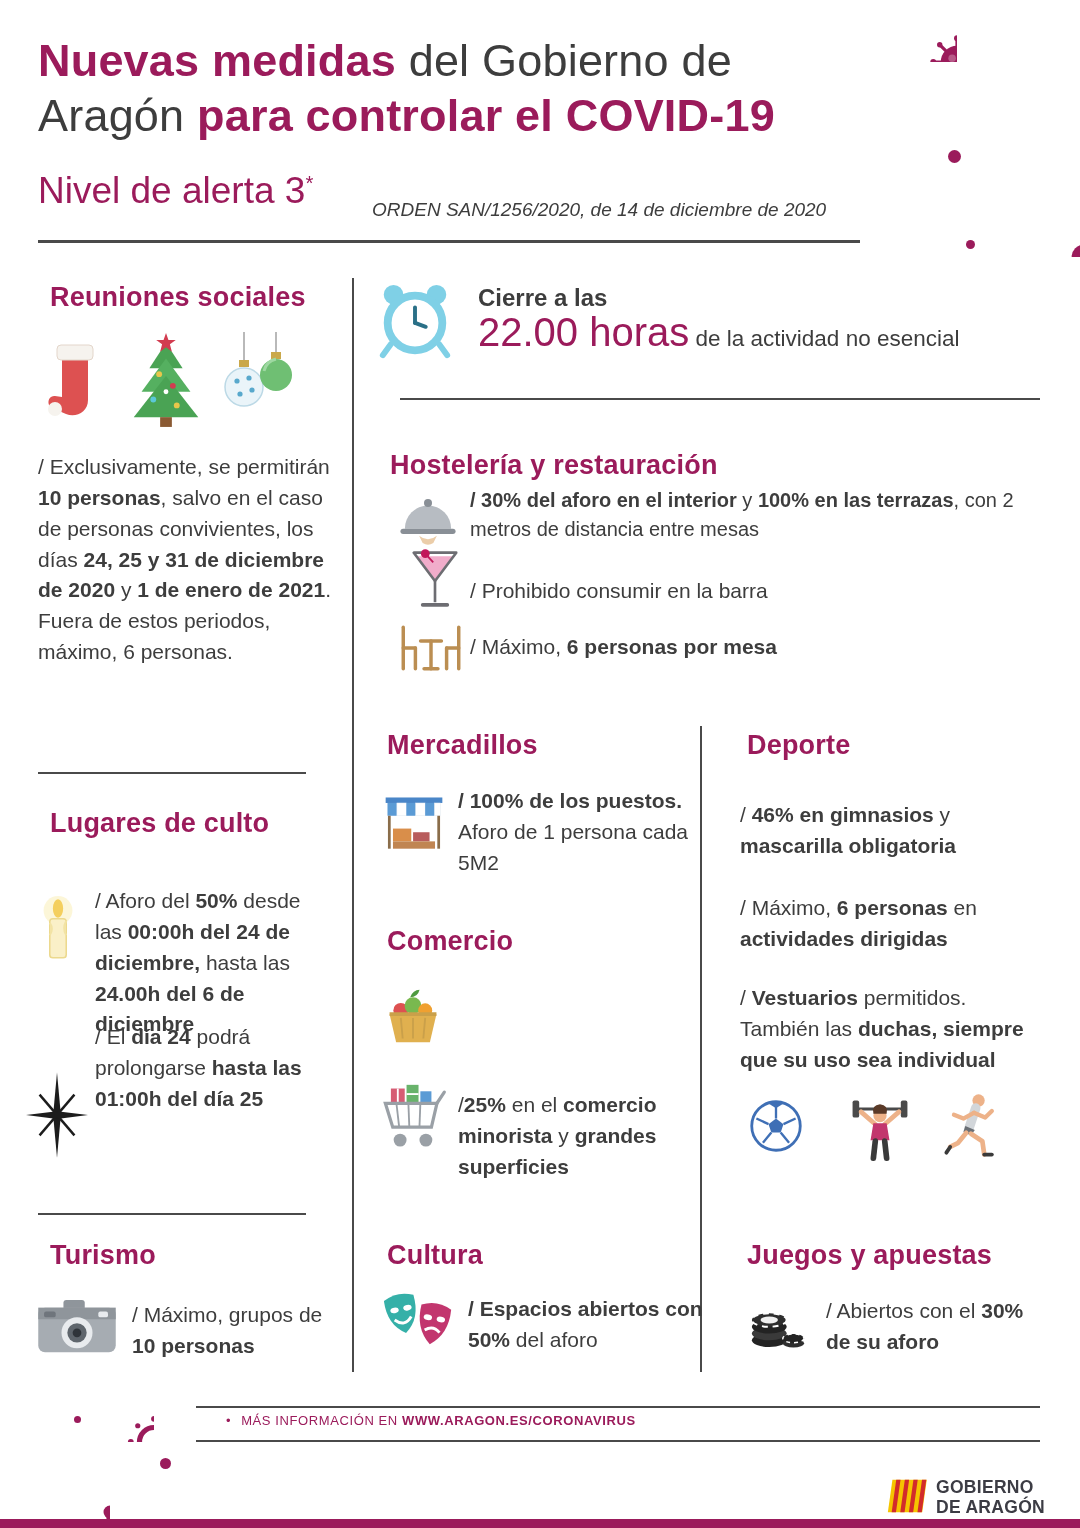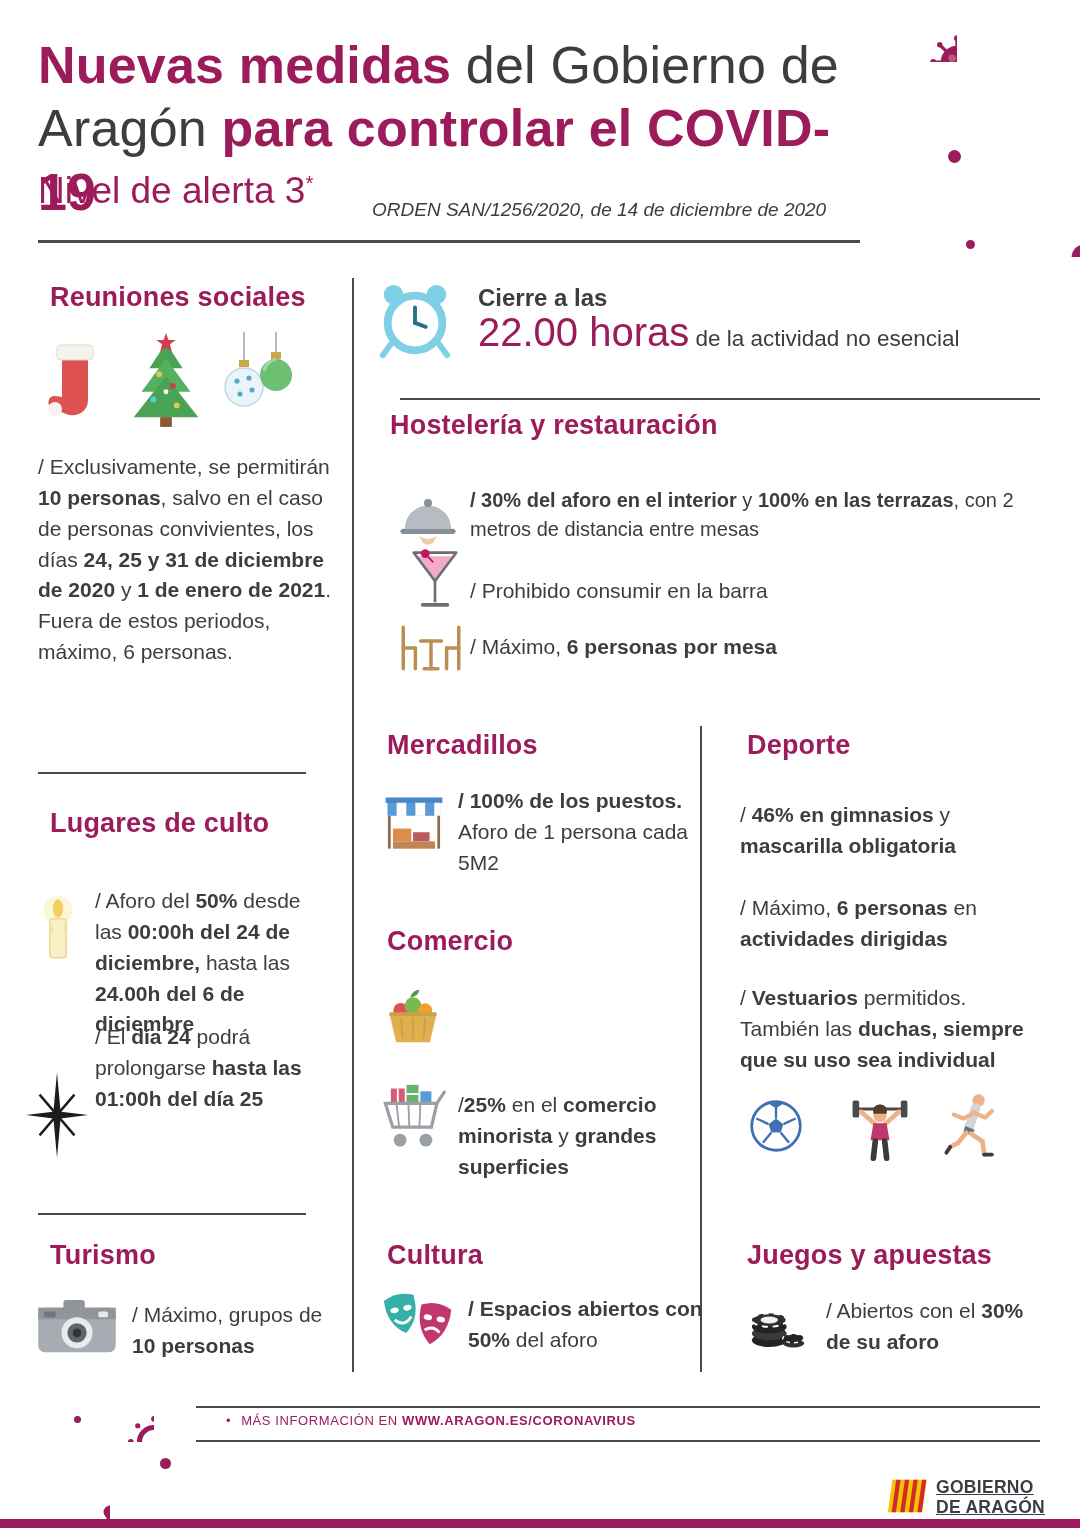--- a/index.html
+++ b/index.html
@@ -71,21 +71,21 @@
 
   <svg class="abs" style="left:903px; top:8px; color:var(--accent)" width="54" height="54" viewBox="-50 -50 100 100">
       <use href="#sym-virus"></use>
     </svg>
   <svg class="abs" style="left:958px; top:32px; color:var(--accent)" width="225" height="225" viewBox="-50 -50 100 100">
       <use href="#sym-virus"></use>
     </svg>
   <div class="abs dot" style="left:948px; top:150px; width:13px; height:13px;"></div>
   <div class="abs dot" style="left:966px; top:240px; width:9px; height:9px;"></div>
 
-  <div class="abs" style="left:38px; top:34px; width:840px; font-size:52px; line-height:1.22; color:var(--text); letter-spacing:0.2px;">
+  <div class="abs" style="left:38px; top:34px; width:840px; font-size:45px; line-height:1.22; color:var(--text); letter-spacing:0.2px;">
     <div><span class="b accent">Nuevas medidas</span><span> del Gobierno de</span></div>
     <div><span>Aragón </span><span class="b accent">para controlar el COVID-19</span></div>
   </div>
 
   <div class="abs" style="left:38px; top:170px; font-size:37px; color:var(--accent);">
     <span>Nivel de alerta 3</span><sup style="font-size:0.55em">*</sup>
   </div>
   <div class="abs" style="left:372px; top:199px; font-size:19px; font-style:italic; color:var(--text);">ORDEN SAN/1256/2020, de 14 de diciembre de 2020</div>
 
   <div class="abs hr" style="left:38px; top:240px; width:822px; height:2.5px;"></div>
@@ -172,21 +172,21 @@
     <circle cx="42" cy="44" r="28" fill="#ffffff" stroke="#7fd0e6" stroke-width="8"></circle>
     <line x1="42" y1="44" x2="42" y2="28" stroke="#2a7087" stroke-width="4" stroke-linecap="round"></line>
     <line x1="42" y1="44" x2="53" y2="48" stroke="#2a7087" stroke-width="4" stroke-linecap="round"></line>
   </svg>
   <div class="abs" style="left:478px; top:284px; font-size:24px; font-weight:700; color:var(--text);text-align:center;">Cierre a las</div>
   <div class="abs" style="left:478px; top:310px; font-size:40px; font-weight:400; width:580px;">
     <span class="accent">22.00 horas</span><span style="font-size:22.5px; color:var(--text);"> de la actividad no esencial</span>
   </div>
   <div class="abs hr" style="left:400px; top:398px; width:640px; height:2px;"></div>
 
-  <div class="abs sec-title" style="left:378px; top:410px;text-align:right;">Hostelería y restauración</div>
+  <div class="abs sec-title" style="left:378px; top:450px;text-align:right;">Hostelería y restauración</div>
 
   <svg class="abs" style="left:396px; top:490px;" width="64" height="56" viewBox="0 0 72 60">
     <path d="M10 42 A26 26 0 0 1 62 42 Z" fill="#b7bcc2"></path>
     <circle cx="36" cy="13" r="4.5" fill="#898f96"></circle>
     <rect x="5" y="42" width="62" height="6" rx="3" fill="#898f96"></rect>
     <path d="M26 50 q10 8 20 0 l-4 8 q-6 4 -12 0 Z" fill="#ebcda9"></path>
   </svg>
   <div class="abs body-text" style="left:470px; top:486px; width:600px; font-size:20px;"><span class="b">/ 30% del aforo en el interior</span><span> y </span><span class="b">100% en las terrazas</span><span>, con 2 metros de distancia entre mesas</span></div>
 
   <svg class="abs" style="left:412px; top:548px;" width="46" height="66" viewBox="0 0 52 72">
@@ -345,20 +345,20 @@
 
   <svg class="abs" style="left:886px; top:1477px;" width="42" height="38" viewBox="0 0 44 38">
     <g transform="skewX(-8) translate(5 0)">
       <rect x="2" y="2" width="36" height="34" fill="#f5c400"></rect>
       <rect x="6" y="2" width="4.5" height="34" fill="#d22b2b"></rect>
       <rect x="15" y="2" width="4.5" height="34" fill="#d22b2b"></rect>
       <rect x="24" y="2" width="4.5" height="34" fill="#d22b2b"></rect>
       <rect x="33" y="2" width="4.5" height="34" fill="#d22b2b"></rect>
     </g>
   </svg>
-  <div class="abs" style="left:936px; top:1478px; font-size:17.5px; font-weight:700; line-height:1.13; color:#3c3c44; letter-spacing:0.3px;text-decoration:underline;">
+  <div class="abs" style="left:936px; top:1478px; font-size:17.5px; font-weight:700; line-height:1.13; color:#3c3c44; letter-spacing:0.3px;">
     <div>GOBIERNO</div>
     <div>DE ARAGÓN</div>
   </div>
 
   <div class="abs" style="left:0; top:1519px; width:1080px; height:9px; background:var(--accent);"></div>
 
 </div>
 
 </body></html>

